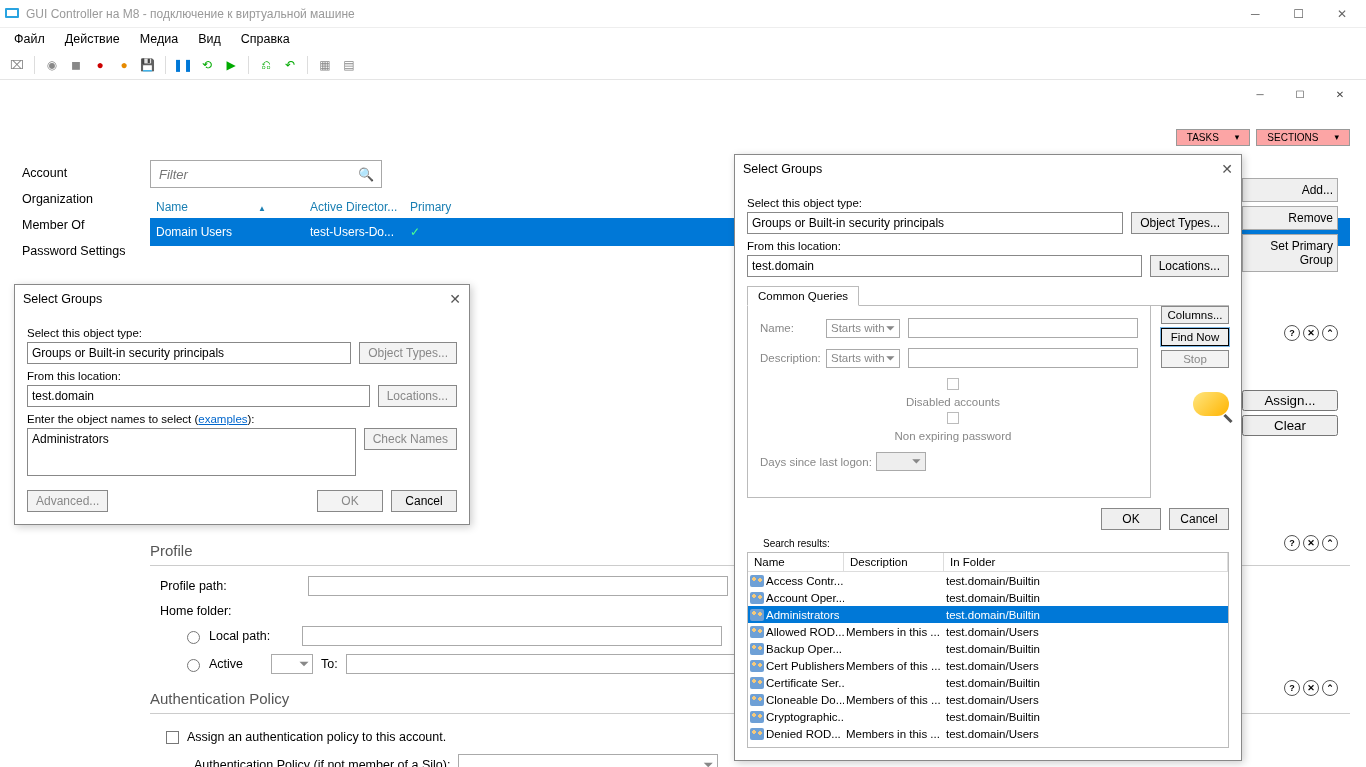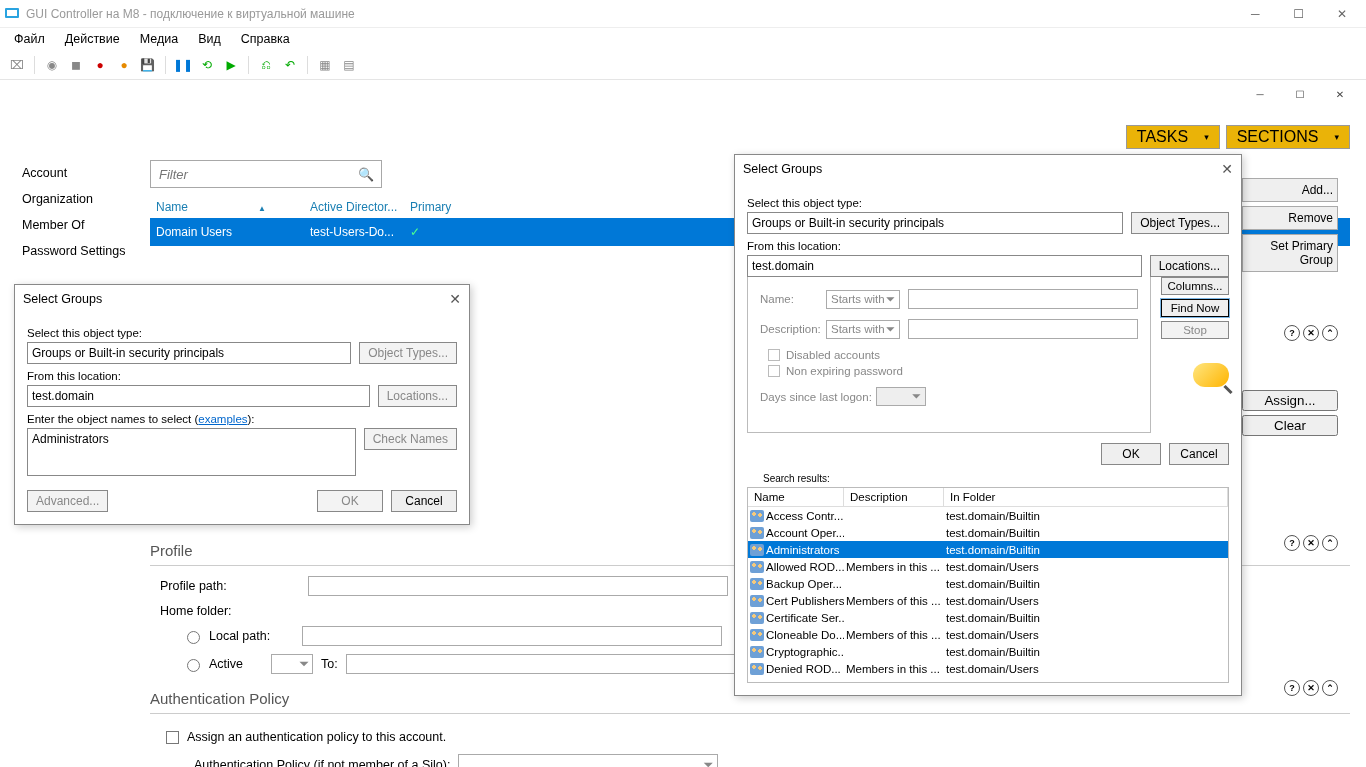--- a/index.html
+++ b/index.html
@@ -20,21 +20,21 @@
     .tb-ico.blue { color: #0078d7; }
     .tb-sep { width: 1px; height: 18px; background: #ddd; margin: 0 2px; }
     
     
     .inner-controls { position: absolute; top: 82px; right: 6px; display: flex; }
     .inner-controls span { width: 40px; height: 24px; display: inline-flex; align-items: center; justify-content: center; color: #444; font-family: "Segoe MDL2 Assets", Arial; font-size: 10px; }
     
     .app-header { position: absolute; top: 118px; left: 16px; right: 16px; height: 38px; display: flex; align-items: center; }
     .app-title { font-size: 22px; font-weight: 300; color: #1a7fb3; }
     .hdr-btns { margin-left: auto; display: flex; gap: 6px; }
-    .hdr-btn { border: 1px solid #999; background: #eab308; padding: 2px 10px; font-size: 16px; display: flex; align-items: center; gap: 16px; }
+    .hdr-btn { border: 1px solid #999; background: #fca5a5; padding: 2px 10px; font-size: 10px; display: flex; align-items: center; gap: 16px; }
     .hdr-btn::after { content: "▾"; font-size: 9px; }
     
     .sidebar { position: absolute; top: 160px; left: 16px; width: 130px; }
     .sidebar div { padding: 6px 6px; font-size: 12.5px; }
     
     .main { position: absolute; top: 160px; left: 150px; right: 16px; bottom: 0; }
     
     .filter-box { border: 1px solid #a8a8a8; width: 232px; height: 28px; display: flex; align-items: center; padding: 0 6px; margin-bottom: 8px; }
     .filter-box input { border: none; outline: none; flex: 1; font-style: italic; color: #666; font-size: 13px; }
     .filter-box .mag { font-size: 13px; }
@@ -84,21 +84,21 @@
     
     .dlg2 { top: 154px; left: 734px; width: 508px; }
     .tab-strip { border-bottom: 1px solid #bbb; margin-top: 8px; }
     .tab { display: inline-block; border: 1px solid #bbb; border-bottom: 1px solid #fff; padding: 3px 10px; font-size: 11.5px; background: #fff; position: relative; top: 1px; }
     .cq-body { border: 1px solid #bbb; border-top: none; padding: 12px 12px 16px 12px; display: flex; gap: 10px; }
     .cq-left { flex: 1; }
     .cq-row { display: flex; align-items: center; margin-bottom: 10px; font-size: 11.5px; color: #888; }
     .cq-row .cq-lbl { width: 66px; }
     .cq-sel { border: 1px solid #aaa; padding: 2px 4px; font-size: 11.5px; color: #888; width: 74px; margin-right: 8px; display: inline-flex; align-items: center; justify-content: space-between; }
     .cq-txt { border: 1px solid #aaa; height: 20px; flex: 1; }
-    .cq-chk { display: flex; align-items: center; gap: 6px; color: #888; font-size: 11.5px; margin: 4px 0 4px 8px; }
+    .cq-chk { display: flex; align-items: center; gap: 6px; color: #888; font-size: 11.5px; margin: 4px 0 4px 8px; flex-direction: column; }
     .cq-right { width: 68px; display: flex; flex-direction: column; gap: 4px; }
     .cq-right .dlg-btn { font-size: 11.5px; padding: 2px 4px; min-width: 0; }
     .find-now { border: 1px solid #000000; box-shadow: 0 0 0 1px #7cb7e6; }
     .mag-ico { width: 36px; height: 24px; margin-top: 20px; align-self: flex-end; background: linear-gradient(135deg,#ffe680,#ffb400); border-radius: 12px; position: relative; }
     .mag-ico::after { content: ""; position: absolute; right: -4px; bottom: -4px; width: 10px; height: 3px; background: #555; transform: rotate(45deg); }
     
     .results-label { font-size: 10px; margin: 8px 0 3px 16px; }
     .results { border: 1px solid #bbb; height: 196px; overflow-y: scroll; }
     .res-head { display: flex; border-bottom: 1px solid #ddd; font-size: 11.5px; }
     .res-head div { padding: 3px 6px; border-right: 1px solid #ddd; }
@@ -308,20 +308,21 @@
     <div class="dlg-inline">
         <div class="dlg-input">Groups or Built-in security principals</div>
         <button class="dlg-btn">Object Types...</button>
       </div>
     <div class="dlg-label">From this location:</div>
     <div class="dlg-inline">
         <div class="dlg-input">test.domain</div>
         <button class="dlg-btn">Locations...</button>
       </div>
 
+    <div class="tab-strip"><span class="tab">Common Queries</span></div>
     <div style="display:flex; gap:10px;">
       <div class="cq-body" style="flex:1;">
         <div class="cq-left">
           <div class="cq-row">
               <span class="cq-lbl">Name:</span>
               <span class="cq-sel">
                 <span>Starts with</span>
                 <span>⏷</span>
               </span>
               <input class="cq-txt" style="">

